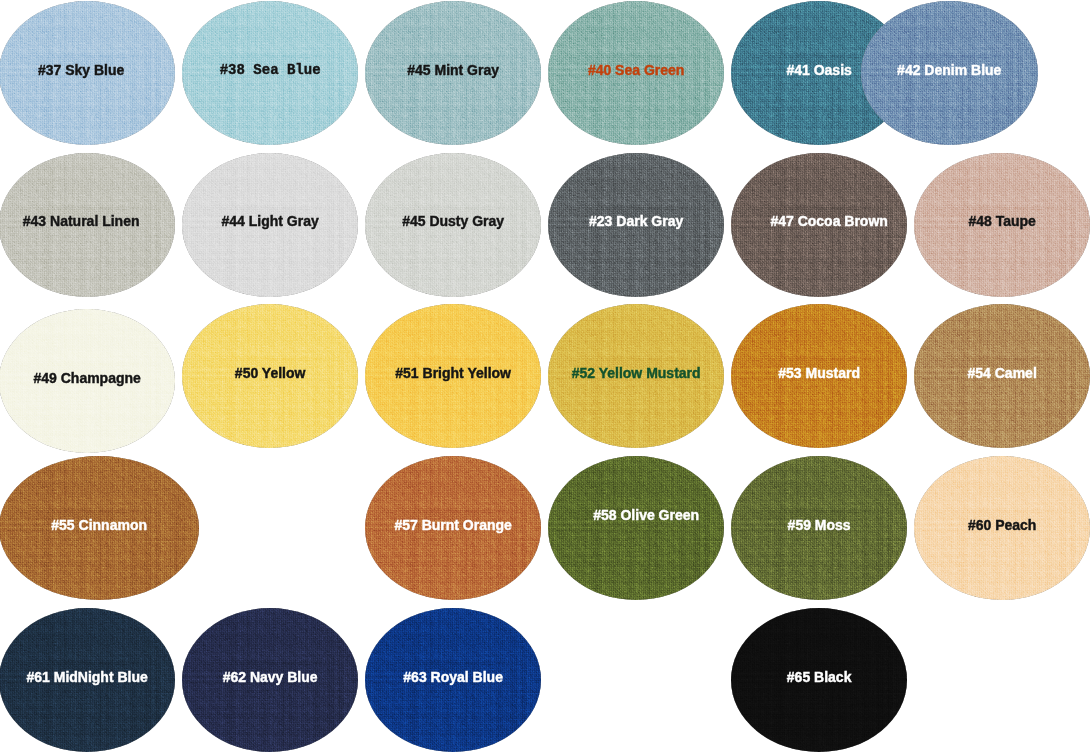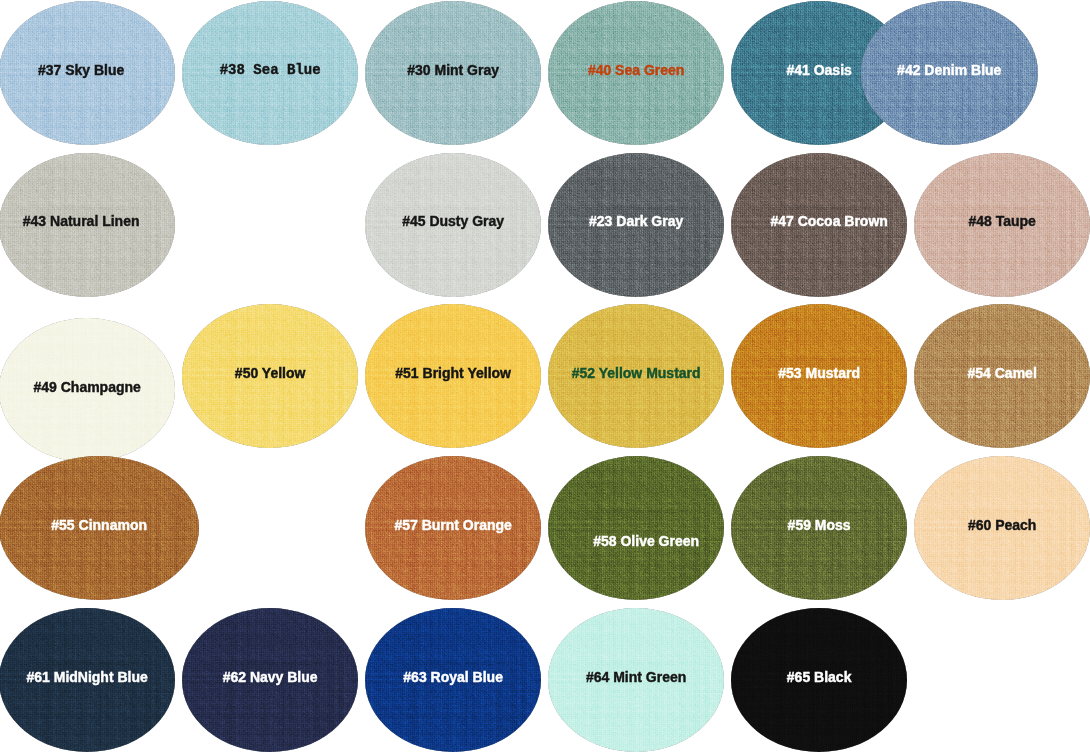--- a/index.html
+++ b/index.html
@@ -86,21 +86,21 @@
       <div class="tex tex-twill"></div>
       <svg class="tex tex-noise">
         <rect width="100%" height="100%" filter="url(#fabricNoise)"></rect>
       </svg>
       <svg class="tex tex-slub">
         <rect width="100%" height="100%" filter="url(#fabricSlub)"></rect>
       </svg>
       <svg class="tex tex-slub-h">
         <rect width="100%" height="100%" filter="url(#fabricSlubH)"></rect>
       </svg>
-      <div class="swatch-label" style="color: rgb(21, 21, 21); top: 61.9px;">#30 Mint Gray</div>
+      <div class="swatch-label" style="color: rgb(21, 21, 21); top: 61.9px;">#45 Mint Gray</div>
     </div>
     <div class="swatch" style="left: 547.9px; top: 0.8px; width: 176.5px; height: 144px;">
       <div class="swatch-base" style="background: rgb(139, 181, 173);"></div>
       <div class="tex tex-weave"></div>
       <div class="tex tex-twill"></div>
       <svg class="tex tex-noise">
         <rect width="100%" height="100%" filter="url(#fabricNoise)"></rect>
       </svg>
       <svg class="tex tex-slub">
         <rect width="100%" height="100%" filter="url(#fabricSlub)"></rect>
@@ -148,20 +148,35 @@
         <rect width="100%" height="100%" filter="url(#fabricNoise)"></rect>
       </svg>
       <svg class="tex tex-slub">
         <rect width="100%" height="100%" filter="url(#fabricSlub)"></rect>
       </svg>
       <svg class="tex tex-slub-h">
         <rect width="100%" height="100%" filter="url(#fabricSlubH)"></rect>
       </svg>
       <div class="swatch-label" style="color: rgb(21, 21, 21); top: 61.9px; transform: translateX(-6px);">#43 Natural Linen</div>
     </div>
+    <div class="swatch" style="left: 181.9px; top: 152.6px; width: 176.5px; height: 144px;">
+      <div class="swatch-base" style="background: rgb(221, 221, 221);"></div>
+      <div class="tex tex-weave"></div>
+      <div class="tex tex-twill"></div>
+      <svg class="tex tex-noise">
+        <rect width="100%" height="100%" filter="url(#fabricNoise)"></rect>
+      </svg>
+      <svg class="tex tex-slub">
+        <rect width="100%" height="100%" filter="url(#fabricSlub)"></rect>
+      </svg>
+      <svg class="tex tex-slub-h">
+        <rect width="100%" height="100%" filter="url(#fabricSlubH)"></rect>
+      </svg>
+      <div class="swatch-label" style="color: rgb(21, 21, 21); top: 61.9px;">#44 Light Gray</div>
+    </div>
     <div class="swatch" style="left: 364.9px; top: 152.6px; width: 176.5px; height: 144px;">
       <div class="swatch-base" style="background: rgb(214, 216, 211);"></div>
       <div class="tex tex-weave"></div>
       <div class="tex tex-twill"></div>
       <svg class="tex tex-noise">
         <rect width="100%" height="100%" filter="url(#fabricNoise)"></rect>
       </svg>
       <svg class="tex tex-slub">
         <rect width="100%" height="100%" filter="url(#fabricSlub)"></rect>
       </svg>
@@ -208,21 +223,21 @@
         <rect width="100%" height="100%" filter="url(#fabricNoise)"></rect>
       </svg>
       <svg class="tex tex-slub">
         <rect width="100%" height="100%" filter="url(#fabricSlub)"></rect>
       </svg>
       <svg class="tex tex-slub-h">
         <rect width="100%" height="100%" filter="url(#fabricSlubH)"></rect>
       </svg>
       <div class="swatch-label" style="color: rgb(21, 21, 21); top: 61.9px;">#48 Taupe</div>
     </div>
-    <div class="swatch" style="left: -1.1px; top: 318px; width: 176.5px; height: 144px;">
+    <div class="swatch" style="left: -1.1px; top: 309px; width: 176.5px; height: 144px;">
       <div class="swatch-base" style="background: rgb(247, 247, 232);"></div>
       <div class="tex tex-weave"></div>
       <div class="tex tex-twill"></div>
       <svg class="tex tex-noise">
         <rect width="100%" height="100%" filter="url(#fabricNoise)"></rect>
       </svg>
       <svg class="tex tex-slub">
         <rect width="100%" height="100%" filter="url(#fabricSlub)"></rect>
       </svg>
       <svg class="tex tex-slub-h">
@@ -341,21 +356,21 @@
       <div class="tex tex-twill"></div>
       <svg class="tex tex-noise">
         <rect width="100%" height="100%" filter="url(#fabricNoise)"></rect>
       </svg>
       <svg class="tex tex-slub">
         <rect width="100%" height="100%" filter="url(#fabricSlub)"></rect>
       </svg>
       <svg class="tex tex-slub-h">
         <rect width="100%" height="100%" filter="url(#fabricSlubH)"></rect>
       </svg>
-      <div class="swatch-label" style="color: rgb(255, 255, 255); top: 78px; padding-left: 20px;">#58 Olive Green</div>
+      <div class="swatch-label" style="color: rgb(255, 255, 255); top: 52px; padding-left: 20px;">#58 Olive Green</div>
     </div>
     <div class="swatch" style="left: 730.9px; top: 456.2px; width: 176.5px; height: 144px;">
       <div class="swatch-base" style="background: rgb(98, 109, 51);"></div>
       <div class="tex tex-weave"></div>
       <div class="tex tex-twill"></div>
       <svg class="tex tex-noise">
         <rect width="100%" height="100%" filter="url(#fabricNoise)"></rect>
       </svg>
       <svg class="tex tex-slub">
         <rect width="100%" height="100%" filter="url(#fabricSlub)"></rect>
@@ -417,35 +432,20 @@
       <svg class="tex tex-noise">
         <rect width="100%" height="100%" filter="url(#fabricNoise)"></rect>
       </svg>
       <svg class="tex tex-slub">
         <rect width="100%" height="100%" filter="url(#fabricSlub)"></rect>
       </svg>
       <svg class="tex tex-slub-h">
         <rect width="100%" height="100%" filter="url(#fabricSlubH)"></rect>
       </svg>
       <div class="swatch-label" style="color: rgb(255, 255, 255); top: 61.9px;">#63 Royal Blue</div>
-    </div>
-    <div class="swatch" style="left: 547.9px; top: 608px; width: 176.5px; height: 144px;">
-      <div class="swatch-base" style="background: rgb(197, 242, 232);"></div>
-      <div class="tex tex-weave"></div>
-      <div class="tex tex-twill"></div>
-      <svg class="tex tex-noise">
-        <rect width="100%" height="100%" filter="url(#fabricNoise)"></rect>
-      </svg>
-      <svg class="tex tex-slub">
-        <rect width="100%" height="100%" filter="url(#fabricSlub)"></rect>
-      </svg>
-      <svg class="tex tex-slub-h">
-        <rect width="100%" height="100%" filter="url(#fabricSlubH)"></rect>
-      </svg>
-      <div class="swatch-label" style="color: rgb(21, 21, 21); top: 61.9px;">#64 Mint Green</div>
     </div>
     <div class="swatch" style="left: 730.9px; top: 608px; width: 176.5px; height: 144px;">
       <div class="swatch-base" style="background: rgb(13, 13, 13);"></div>
       <div class="tex tex-weave"></div>
       <div class="tex tex-twill"></div>
       <svg class="tex tex-noise">
         <rect width="100%" height="100%" filter="url(#fabricNoise)"></rect>
       </svg>
       <svg class="tex tex-slub">
         <rect width="100%" height="100%" filter="url(#fabricSlub)"></rect>

